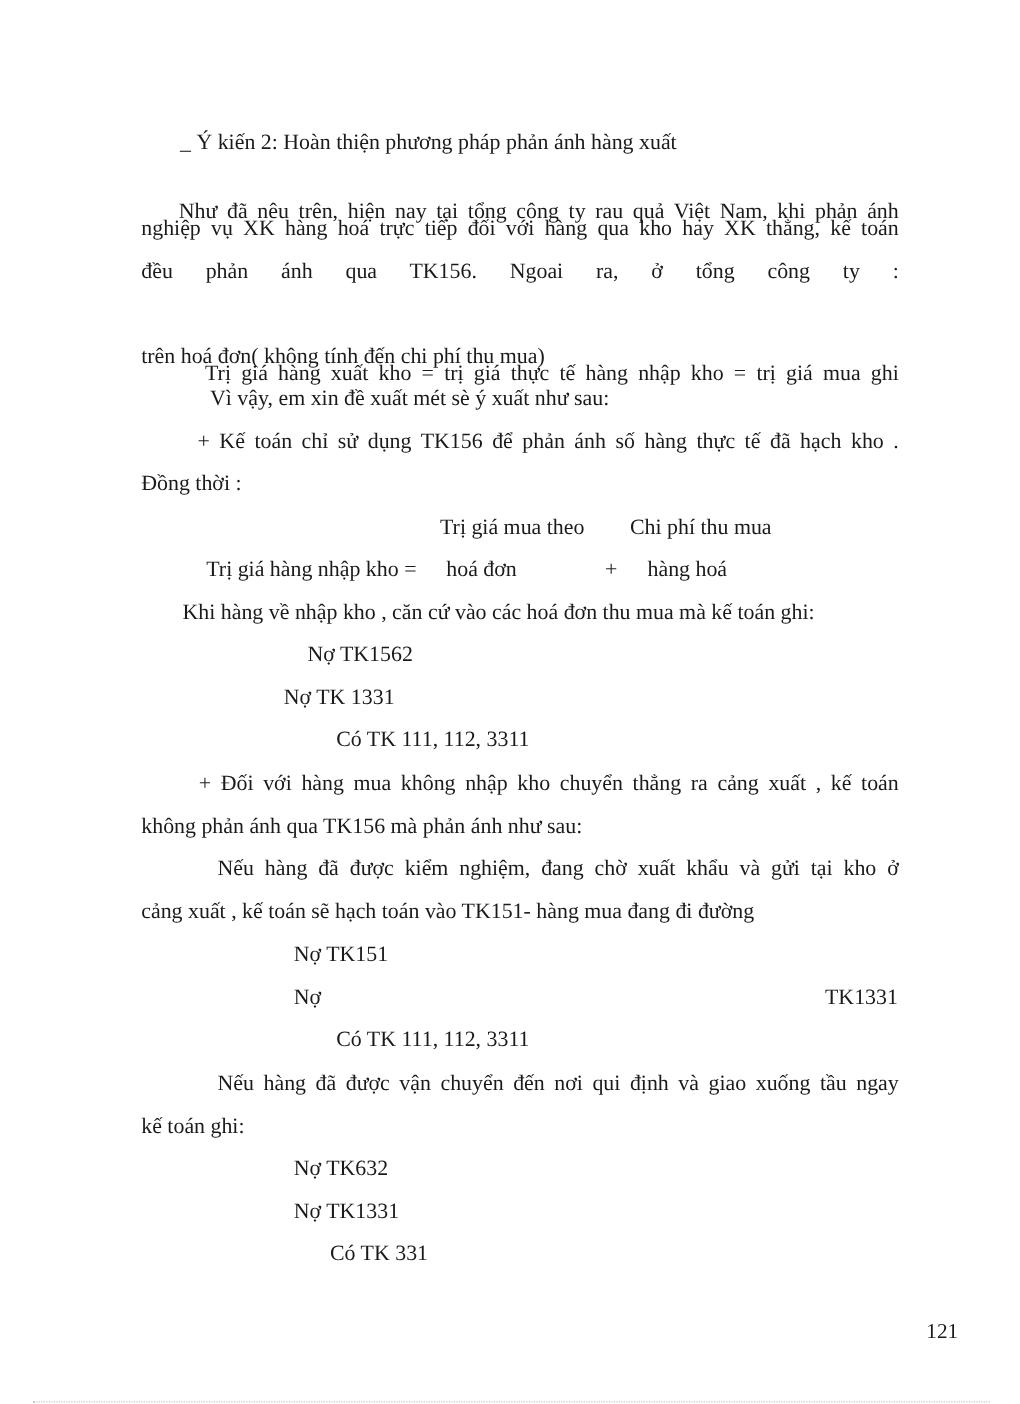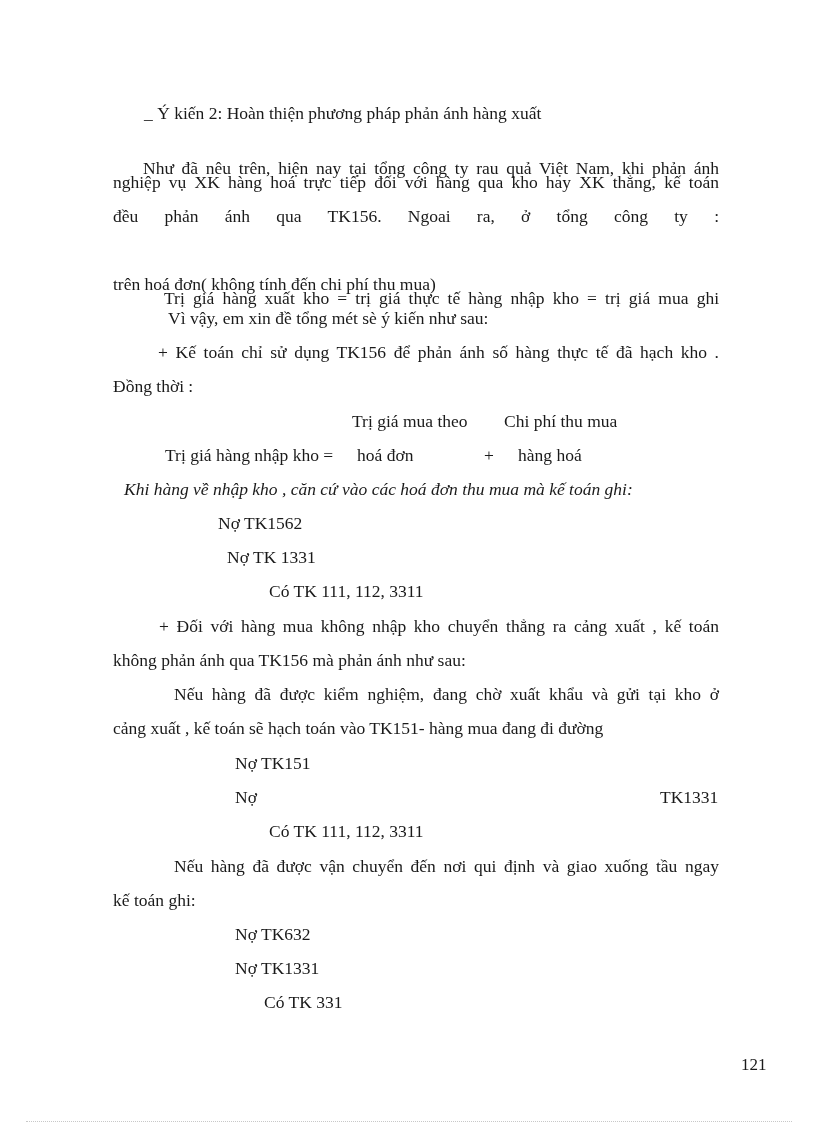--- a/index.html
+++ b/index.html
@@ -18,38 +18,38 @@
 
   <div class="ln" style="left:144px; top:102px;">_ Ý kiến 2: Hoàn thiện phương pháp phản ánh hàng xuất</div>
 
   <div class="ln just" style="left:143px; width:576px; top:137px;margin-top:20px;">Như đã nêu trên, hiện nay tại tổng công ty rau quả Việt Nam, khi phản ánh</div>
   <div class="ln just" style="top:171px;">nghiệp vụ XK hàng hoá trực tiếp đối với hàng qua kho hay XK thẳng, kế toán</div>
   <div class="ln just" style="top:205px;">đều phản ánh qua TK156. Ngoai ra, ở tổng công ty :</div>
 
   <div class="ln just" style="left:164px; width:555px; top:239px;margin-top:48px;">Trị giá hàng xuất kho = trị giá thực tế hàng nhập kho = trị giá mua ghi</div>
   <div class="ln" style="left:113px; top:273px;">trên hoá đơn( không tính đến chi phí thu mua)</div>
 
-  <div class="ln" style="left:168px; top:307px;">Vì vậy, em xin đề tổng mét sè ý kiến như sau:</div>
+  <div class="ln" style="left:168px; top:307px;">Vì vậy, em xin đề xuất mét sè ý xuất như sau:</div>
 
   <div class="ln just" style="left:158px; width:561px; top:341px;">+ Kế toán chỉ sử dụng TK156 để phản ánh số hàng thực tế đã hạch kho .</div>
   <div class="ln" style="left:113px; top:375px;">Đồng thời :</div>
 
   <div>
     <div class="ln" style="left:352px; top:410px;">Trị giá mua theo</div>
     <div class="ln" style="left:504px; top:410px;">Chi phí thu mua</div>
     <div class="ln" style="left:165px; top:444px;">Trị giá hàng nhập kho =</div>
     <div class="ln" style="left:357px; top:444px;">hoá đơn</div>
     <div class="ln" style="left:484px; top:444px;">+</div>
     <div class="ln" style="left:518px; top:444px;">hàng hoá</div>
   </div>
 
-  <div class="ln" style="left:124px; top:478px;font-style:italic;">Khi hàng về nhập kho , căn cứ vào các hoá đơn thu mua mà kế toán ghi:</div>
+  <div class="ln" style="left:146px; top:478px;">Khi hàng về nhập kho , căn cứ vào các hoá đơn thu mua mà kế toán ghi:</div>
 
   <div>
-    <div class="ln" style="left:218px; top:512px;">Nợ TK1562</div>
+    <div class="ln" style="left:246px; top:512px;">Nợ TK1562</div>
     <div class="ln" style="left:227px; top:546px;">Nợ TK 1331</div>
     <div class="ln" style="left:269px; top:580px;">Có TK 111, 112, 3311</div>
   </div>
 
   <div class="ln just" style="left:159px; width:560px; top:615px;">+ Đối với hàng mua không nhập kho chuyển thẳng ra cảng xuất , kế toán</div>
   <div class="ln" style="left:113px; top:649px;">không phản ánh qua TK156 mà phản ánh như sau:</div>
 
   <div class="ln just" style="left:174px; width:545px; top:683px;">Nếu hàng đã được kiểm nghiệm, đang chờ xuất khẩu và gửi tại kho ở</div>
   <div class="ln" style="left:113px; top:717px;">cảng xuất , kế toán sẽ hạch toán vào TK151- hàng mua đang đi đường</div>
 

